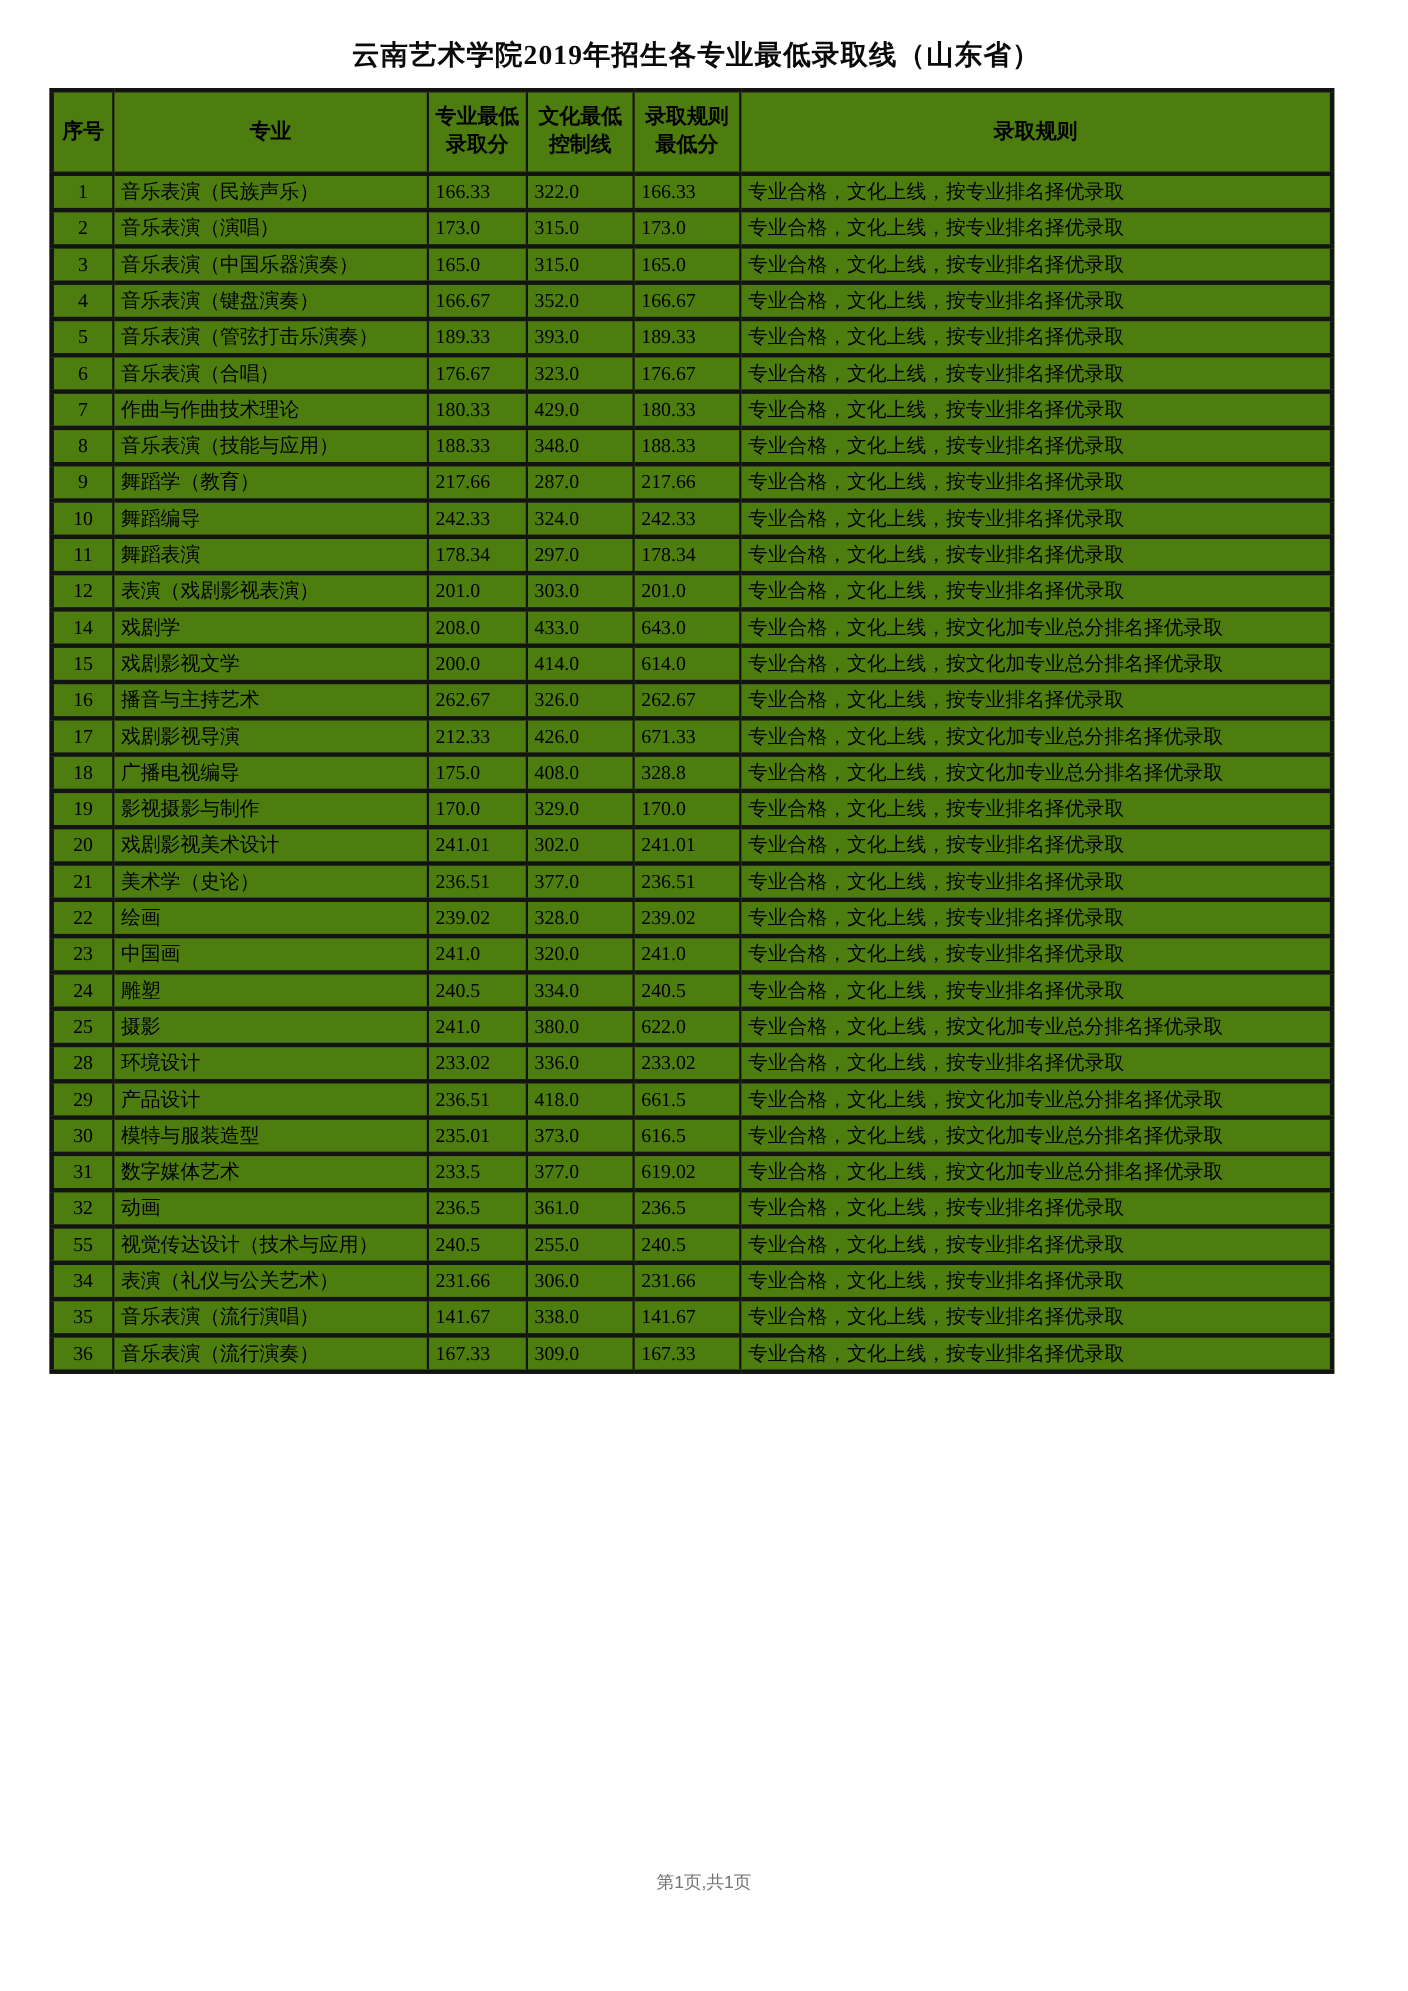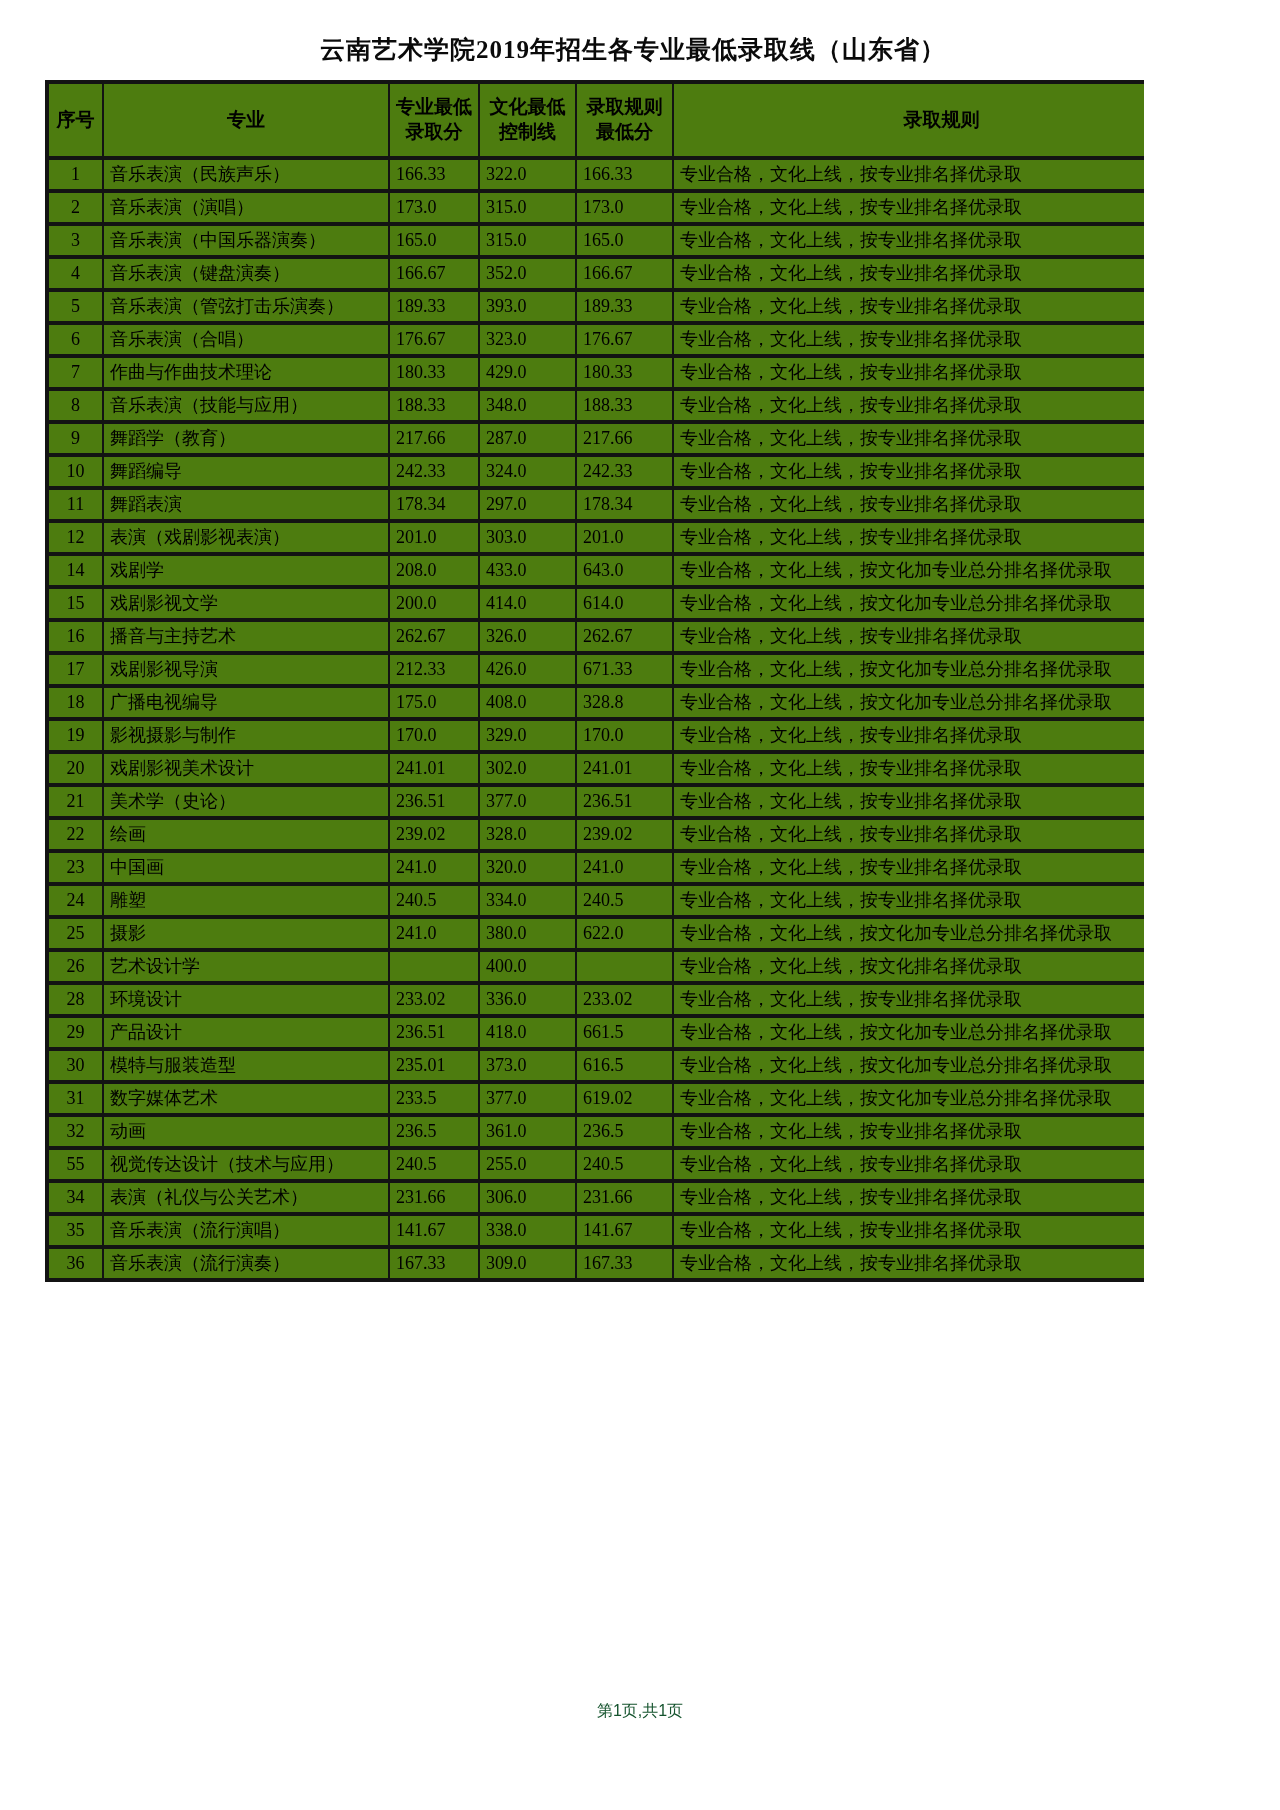--- a/index.html
+++ b/index.html
@@ -2,21 +2,21 @@
 <html><head>
 <meta charset="utf-8">
 <style>
   html, body {
     margin: 0;
     padding: 0;
     background: #ffffff;
   }
   .page {
     position: relative;
-    width: 1144px;
+    width: 1280px;
     height: 1810px;
     background: #ffffff;
     overflow: hidden;
     font-family: "Liberation Serif", "DejaVu Serif", serif;
     color: #000;
   }
   .doc-title {
     position: absolute;
     top: 33px;
     left: 0;
@@ -78,21 +78,21 @@
   td.c-rule {
     padding-left: 11px;
   }
   .page-footer {
     position: absolute;
     top: 1701px;
     left: 0;
     width: 1280px;
     text-align: center;
     font-size: 16px;
-    color: #14532d;
+    color: #737373;
     font-family: "Liberation Sans", "DejaVu Sans", sans-serif;
   }
 </style>
 </head>
 <body>
 
 <div class="page">
 
   <div class="doc-title">云南艺术学院2019年招生各专业最低录取线（山东省）</div>
 
@@ -329,28 +329,20 @@
 
   <tr>
     <td class="c-no">25</td>
     <td class="c-major">摄影</td>
     <td class="c-num">241.0</td>
     <td class="c-num">380.0</td>
     <td class="c-num">622.0</td>
     <td class="c-rule">专业合格，文化上线，按文化加专业总分排名择优录取</td>
   </tr>
 
-  <tr>
-    <td class="c-no">26</td>
-    <td class="c-major">艺术设计学</td>
-    <td class="c-num"></td>
-    <td class="c-num">400.0</td>
-    <td class="c-num"></td>
-    <td class="c-rule">专业合格，文化上线，按文化排名择优录取</td>
-  </tr>
 
 
   <tr>
     <td class="c-no">28</td>
     <td class="c-major">环境设计</td>
     <td class="c-num">233.02</td>
     <td class="c-num">336.0</td>
     <td class="c-num">233.02</td>
     <td class="c-rule">专业合格，文化上线，按专业排名择优录取</td>
   </tr>

